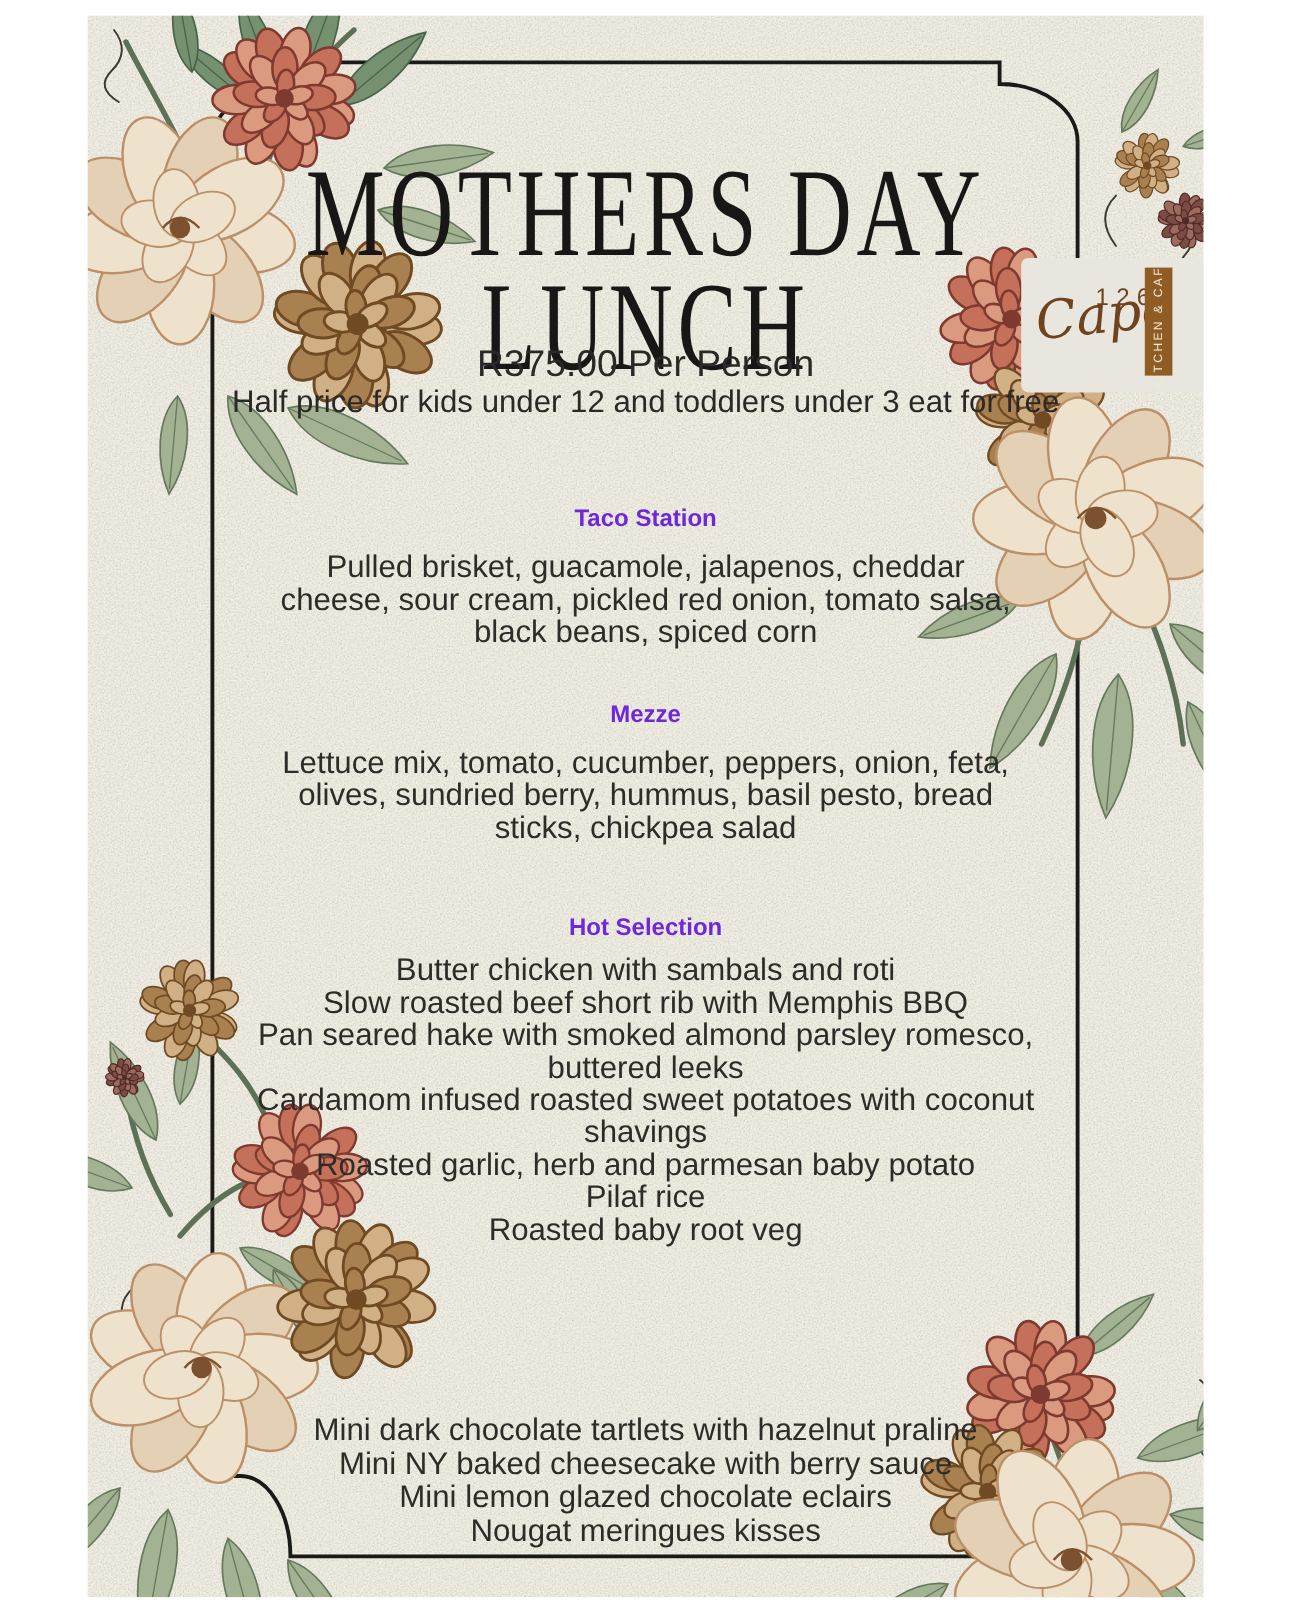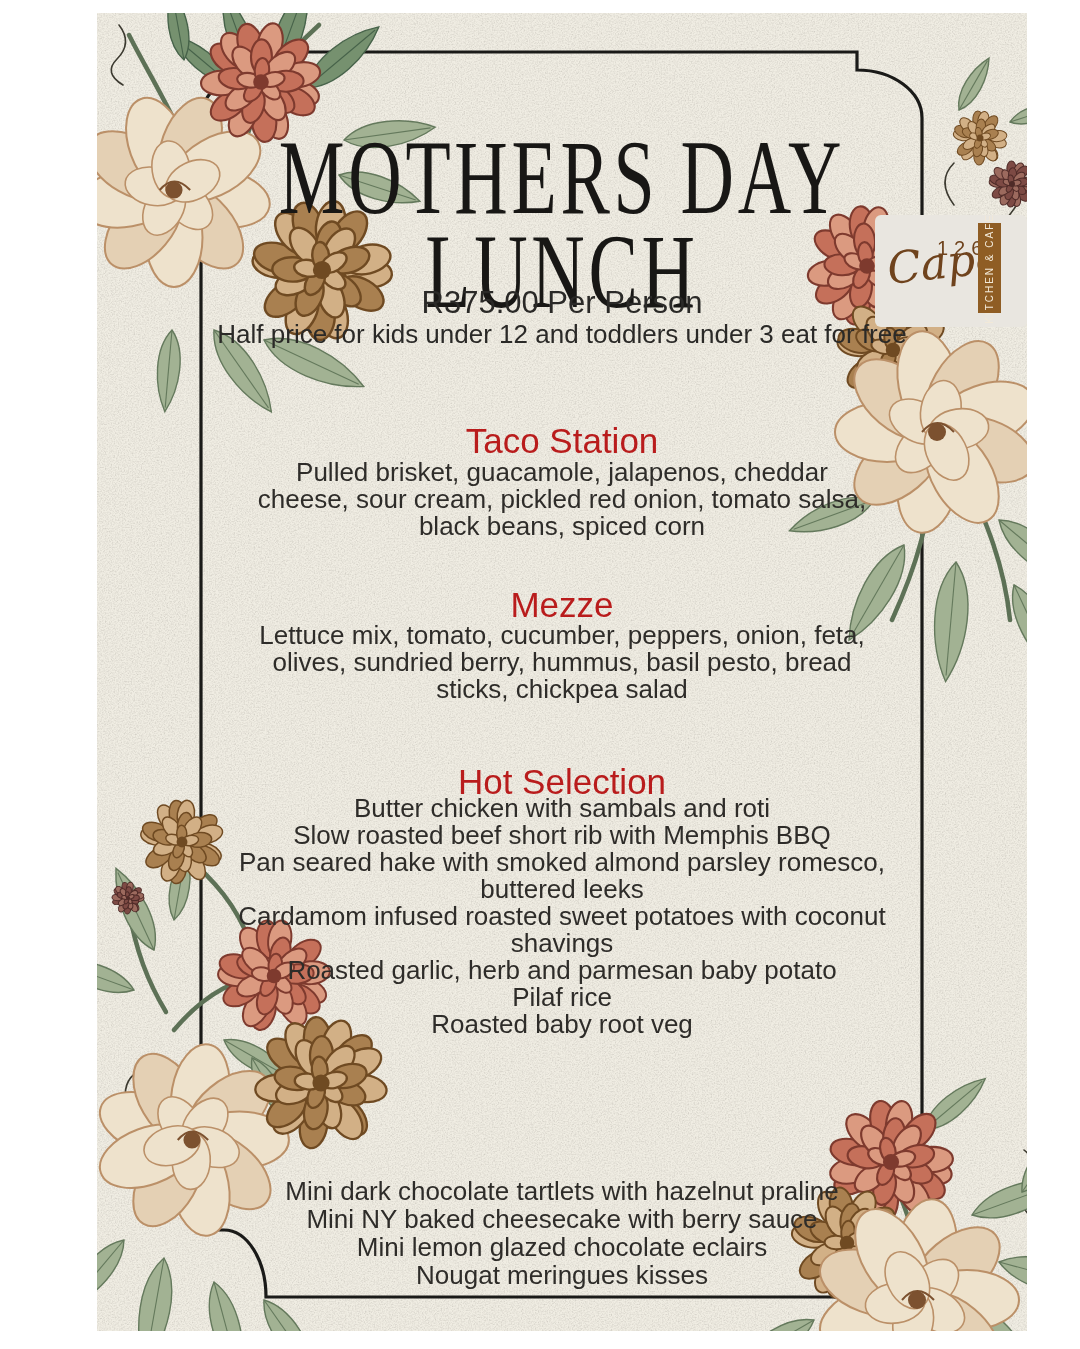--- a/index.html
+++ b/index.html
@@ -1,29 +1,29 @@
 <!DOCTYPE html>
 <html><head>
 <meta charset="utf-8">
 <style>
   html,body{margin:0;padding:0;background:#ffffff;}
   .page{position:relative;width:1080px;height:1349px;background:#ffffff;overflow:hidden;
         font-family:"Liberation Sans",sans-serif;color:#262422;}
-  .paper{position:absolute;left:73px;top:13px;width:930px;height:1318px;background:#f0ede3;overflow:hidden;margin-left:24px;}
+  .paper{position:absolute;left:73px;top:13px;width:930px;height:1318px;background:#f0ede3;overflow:hidden;}
   .paper svg.deco{position:absolute;left:0;top:0;width:930px;height:1318px;display:block;}
 
   
   .txt{position:absolute;left:80px;right:80px;text-align:center;}
   .title-wrap{top:118px;transform:scale(0.74,1.05);transform-origin:50% 0;color:#181715;
               font-family:"Liberation Serif",serif;font-weight:400;}
   .title-line{font-size:100px;line-height:90px;letter-spacing:5px;white-space:nowrap;}
   .price{top:272px;font-size:31px;color:#2a2927;}
   .kids-note{top:306px;font-size:26px;color:#2a2927;}
 
-  .sec-heading{font-weight:normal;font-size:35px;color:#b91c1c;}
+  .sec-heading{font-weight:bold;font-size:20px;color:#6d28d9;}
   .sec-line{font-size:26px;line-height:27px;color:#2e2c29;}
   #sec0-h{top:408px}  #sec0-b{top:446px}
   #sec1-h{top:572px}  #sec1-b{top:609px}
   #sec2-h{top:749px}  #sec2-b{top:782px}
   #sec3-h{top:1078px} #sec3-b{top:1164px}
   #sec3-b .sec-line{line-height:28px;}
 
   
   .logo-card{position:absolute;left:778px;top:202px;width:152px;height:112px;background:#e9e6e0;
              border-radius:6px;}

